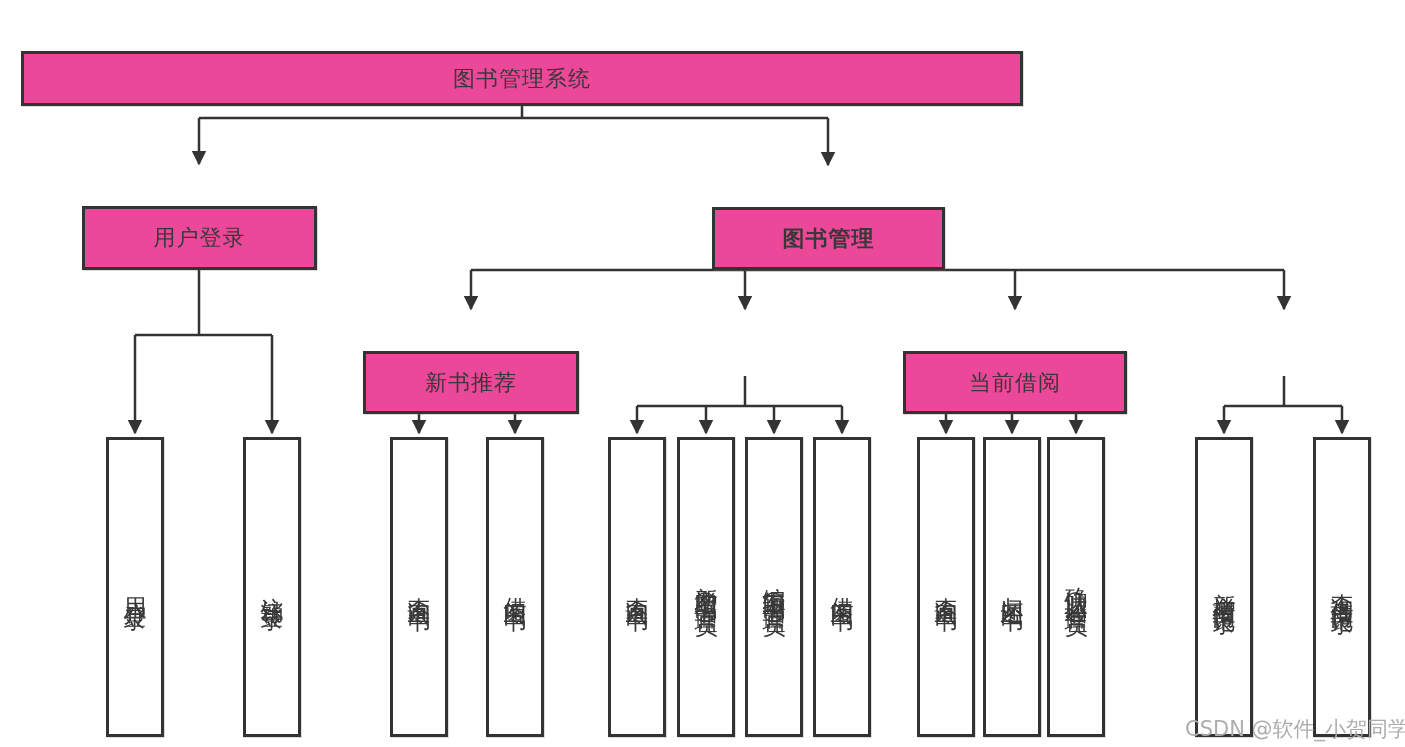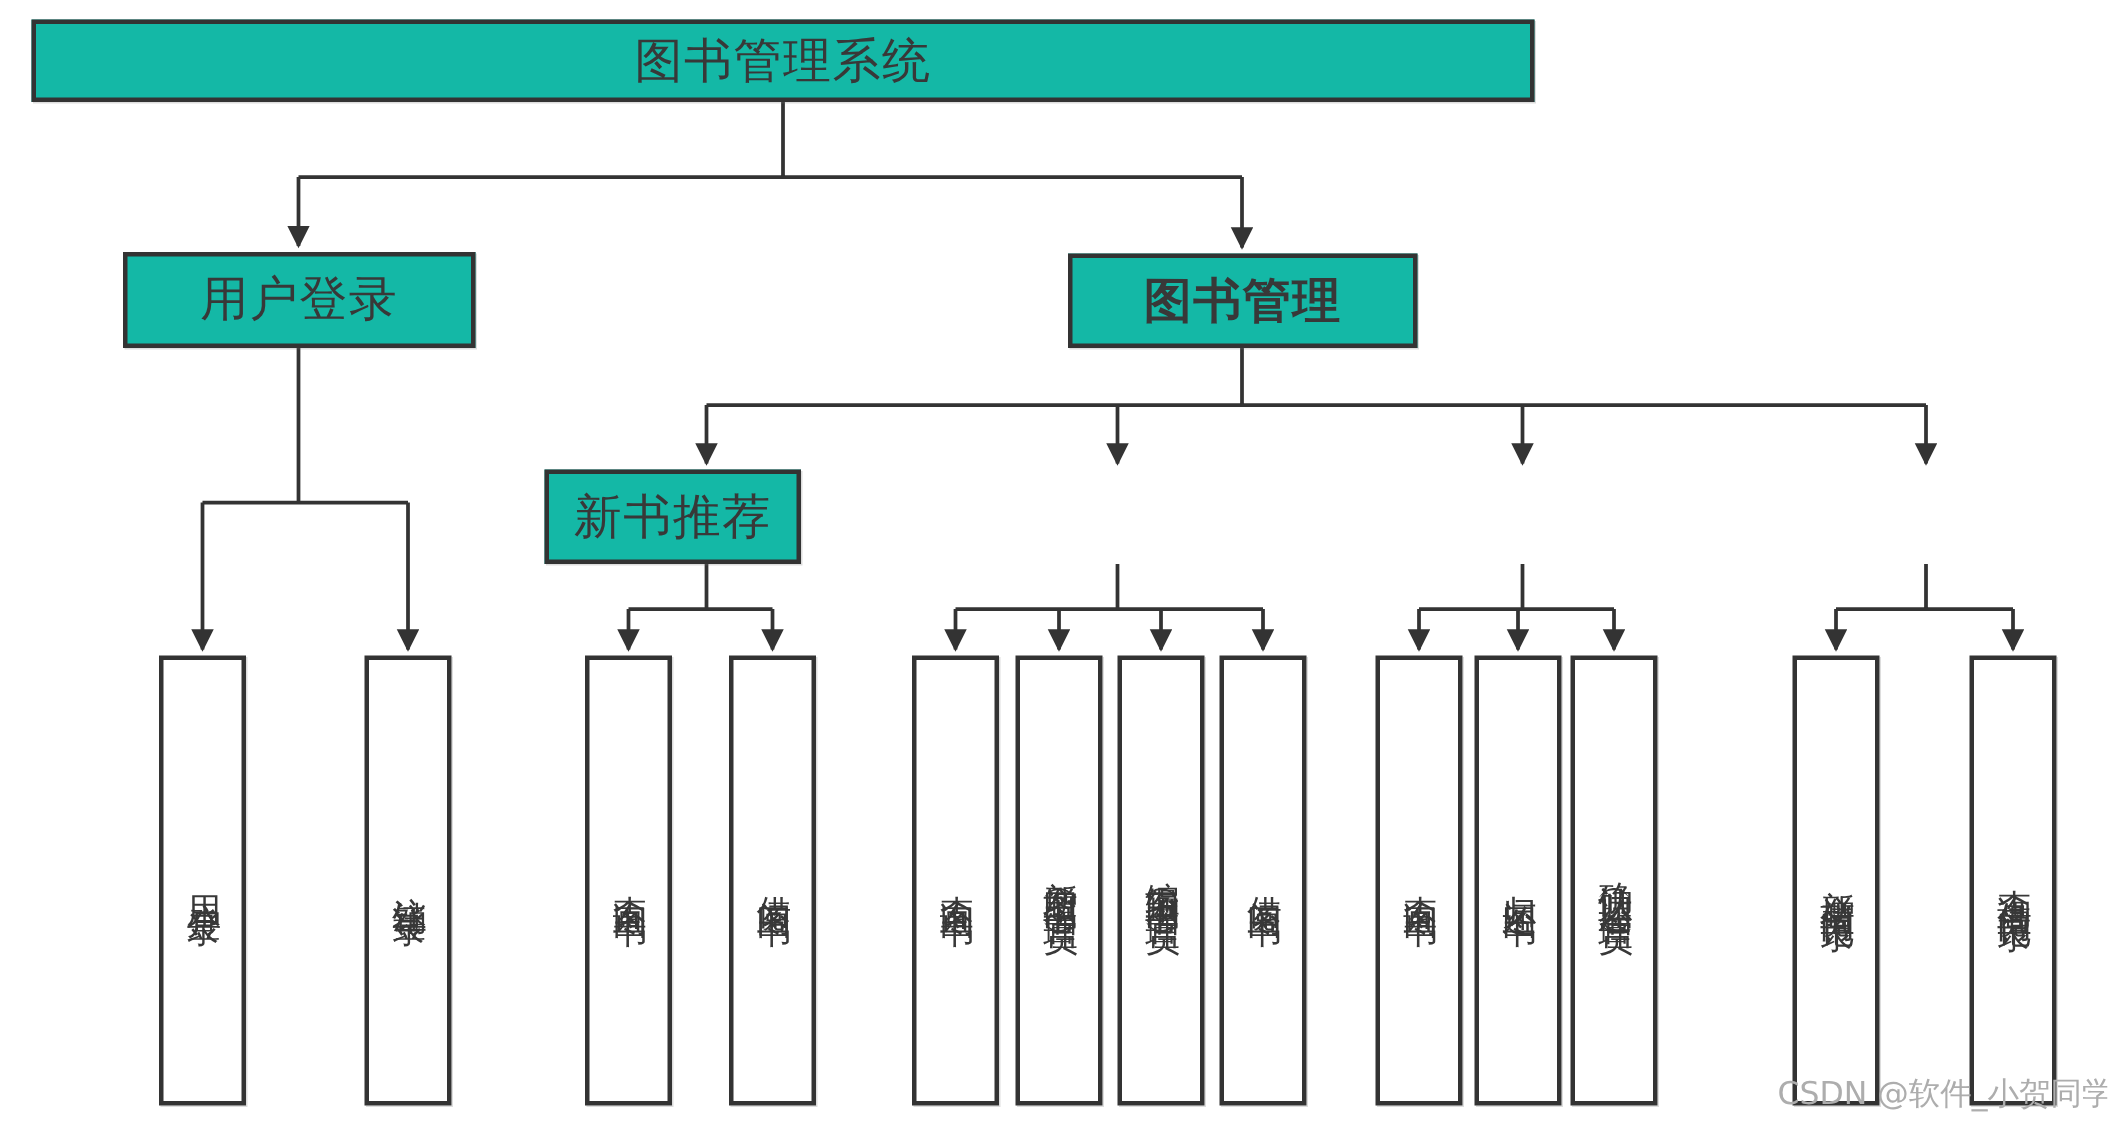--- a/index.html
+++ b/index.html
@@ -8,32 +8,33 @@
     width:1405px;height:747px;
     background:#ffffff;
     font-family:"DejaVu Sans","Liberation Sans",sans-serif;
     color:#383838;
     overflow:hidden;
   }
   svg.wires{position:absolute;left:0;top:0;z-index:1;}
   .box{
     position:absolute;
     box-sizing:border-box;
-    background:#14b8a6;
+    background:#ec4899;
     border:3px solid #333333;
     display:flex;align-items:center;justify-content:center;
-    font-size:32px;
+    font-size:22px;
     letter-spacing:1px;
     z-index:2;
     box-shadow:1px 1px 0 rgba(120,120,120,0.25);
+    margin-top:38px;
   }
   #b-root{left:21px;top:13px;width:1002px;height:55px;}
   #b-login{left:82px;top:168px;width:235px;height:64px;}
   #b-mgmt{left:712px;top:169px;width:233px;height:63px;font-weight:bold;}
-  #b-newrec{left:363px;top:313px;width:171px;height:63px;}
+  #b-newrec{left:363px;top:313px;width:216px;height:63px;}
   #b-borrow{left:633px;top:313px;width:224px;height:63px;}
   #b-current{left:903px;top:313px;width:224px;height:63px;}
   #b-record{left:1173px;top:313px;width:222px;height:63px;}
   .leaf{
     position:absolute;
     box-sizing:border-box;
     top:437px;width:58px;height:300px;
     background:#ffffff;
     border:3px solid #333333;
     display:flex;align-items:center;justify-content:center;
@@ -108,20 +109,21 @@
       <line x1="1342" y1="406" x2="1342" y2="433" marker-end="url(#arrow)"></line>
     </g>
   </svg>
 
   <div class="box" id="b-root">图书管理系统</div>
 
   <div class="box" id="b-login">用户登录</div>
   <div class="box" id="b-mgmt">图书管理</div>
 
   <div class="box" id="b-newrec">新书推荐</div>
+  <div class="box" id="b-current">当前借阅</div>
 
   <div class="leaf" id="f1">
     <span class="vtext">用户登录</span>
   </div>
   <div class="leaf" id="f2">
     <span class="vtext">注销登录</span>
   </div>
 
   <div class="leaf" id="f3">
     <span class="vtext">查询图书</span>

